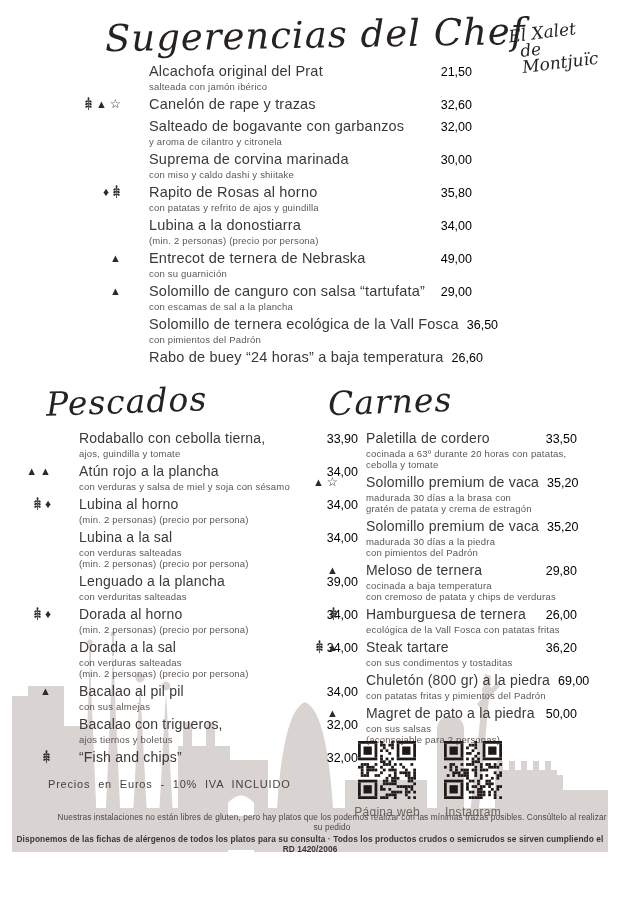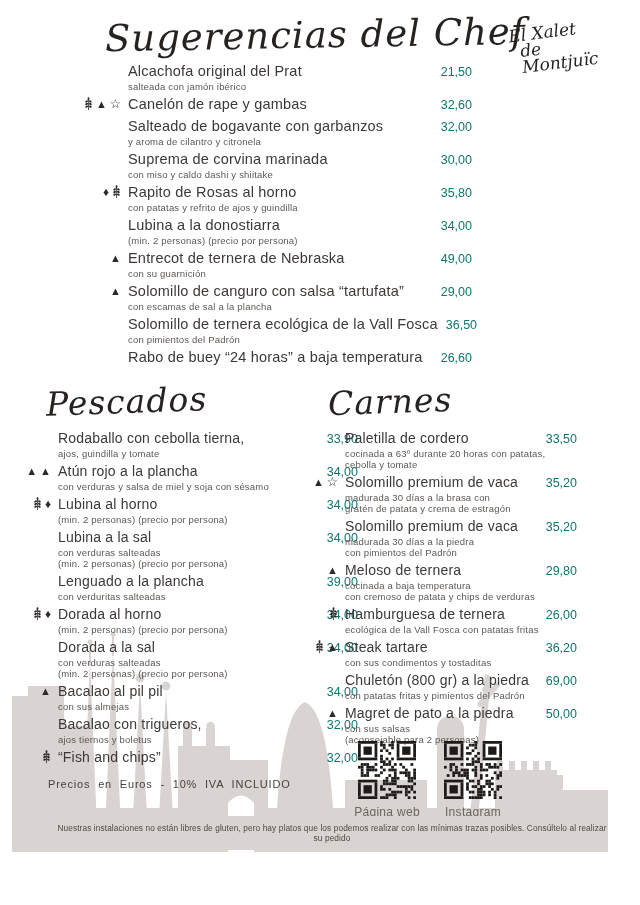--- a/index.html
+++ b/index.html
@@ -20,28 +20,28 @@
     font-size:17px;line-height:0.95;color:#262220;transform:rotate(-7deg);
   }
   .logo .l2{padding-left:10px;}
   
   .skyline{position:absolute;left:0;top:630px;width:640px;height:222px;z-index:0;}
   
   .list{position:absolute;z-index:2;}
   .list-chef{left:76px;top:63px;width:396px;--iconcol:52px;}
   .list-pescados{left:16px;top:430px;width:342px;--iconcol:42px;}
   .list-carnes{left:301px;top:430px;width:276px;--iconcol:44px;}
-  .item{display:flex;margin-bottom:4px;}
+  .item{display:flex;margin-bottom:4px;gap:21px;}
   .icons{width:var(--iconcol);flex:none;display:flex;justify-content:flex-end;
          align-items:flex-start;gap:3px;padding-right:7px;box-sizing:border-box;padding-top:1px;}
   .body{flex:1;min-width:0;}
   .nprow{display:flex;justify-content:space-between;align-items:baseline;}
   .name{font-size:14px;line-height:17px;letter-spacing:0.2px;color:#3c3836;white-space:nowrap;}
   .list-chef .name{font-size:14.5px;}
-  .price{font-size:12.5px;line-height:17px;color:#0f766e;flex:none;padding-left:8px;}
+  .price{font-size:12.5px;line-height:17px;color:#000000;flex:none;padding-left:8px;}
   .desc{font-size:9.5px;line-height:11px;color:#5c5753;letter-spacing:0.2px;}
   .icon-glyph{line-height:14px;color:#2e2a28;}
   .icon-triangle{font-size:11px;}
   .icon-star{font-size:12.5px;}
   .icon-diamond{font-size:12px;}
   .icon-wheat svg{display:block;}
   
   .section-heading{
     position:absolute;z-index:2;font-family:"DejaVu Serif","Liberation Serif",serif;
     font-style:italic;font-size:33px;color:#262220;transform:rotate(-2deg);letter-spacing:1px;
@@ -152,21 +152,21 @@
                 <ellipse cx="2.9" cy="11" rx="1.7" ry="1.15" transform="rotate(-28 2.9 11)"></ellipse>
                 <ellipse cx="7.1" cy="11" rx="1.7" ry="1.15" transform="rotate(28 7.1 11)"></ellipse>
               </g>
             </svg>
           </span>
           <span class="icon-glyph icon-triangle">▲</span>
           <span class="icon-glyph icon-star">☆</span>
         </div>
         <div class="body">
           <div class="nprow">
-            <span class="name">Canelón de rape y gambas</span>
+            <span class="name">Canelón de rape y trazas</span>
             <span class="price">32,60</span>
           </div>
         </div>
       </div>
       <div class="item">
         <div class="icons"></div>
         <div class="body">
           <div class="nprow">
             <span class="name">Salteado de bogavante con garbanzos</span>
             <span class="price">32,00</span>
@@ -814,15 +814,16 @@
         <rect x="33.14285714285714" y="55.23809523809524" width="2.761904761904762" height="2.761904761904762" fill="#1d1a18"></rect>
         <rect x="35.904761904761905" y="55.23809523809524" width="2.761904761904762" height="2.761904761904762" fill="#1d1a18"></rect>
         <rect x="49.714285714285715" y="55.23809523809524" width="2.761904761904762" height="2.761904761904762" fill="#1d1a18"></rect>
         <rect x="55.23809523809524" y="55.23809523809524" width="2.761904761904762" height="2.761904761904762" fill="#1d1a18"></rect>
       </svg>
     <div class="qr-label">Instagram</div>
   </div>
 
   <div class="footer-band">
     <div class="footer-line1">Nuestras instalaciones no están libres de gluten, pero hay platos que los podemos realizar con las mínimas trazas posibles. Consúltelo al realizar su pedido</div>
+    <div class="footer-line2">Disponemos de las fichas de alérgenos de todos los platos para su consulta · Todos los productos crudos o semicrudos se sirven cumpliendo el RD 1420/2006</div>
   </div>
 
 </div>
 
 </body></html>

